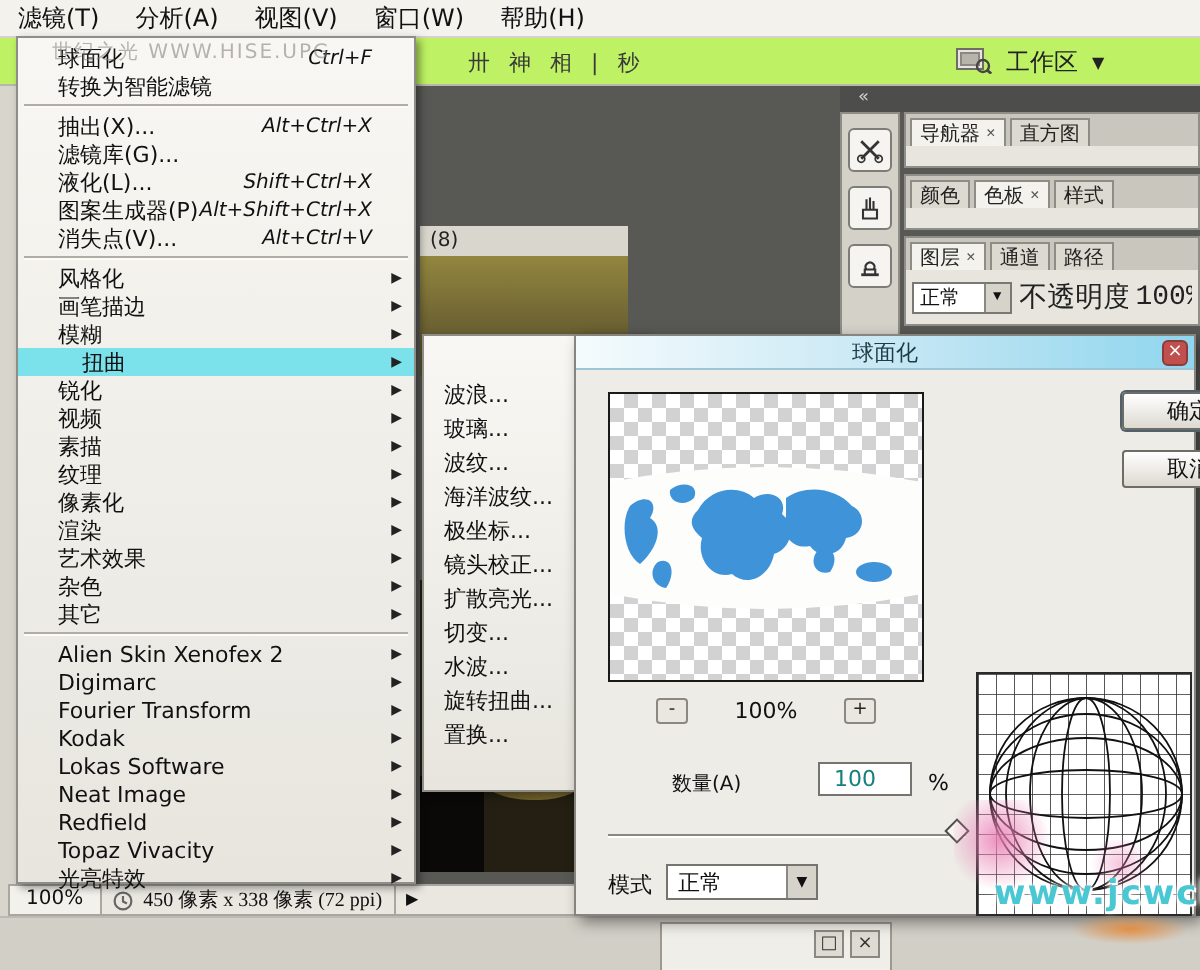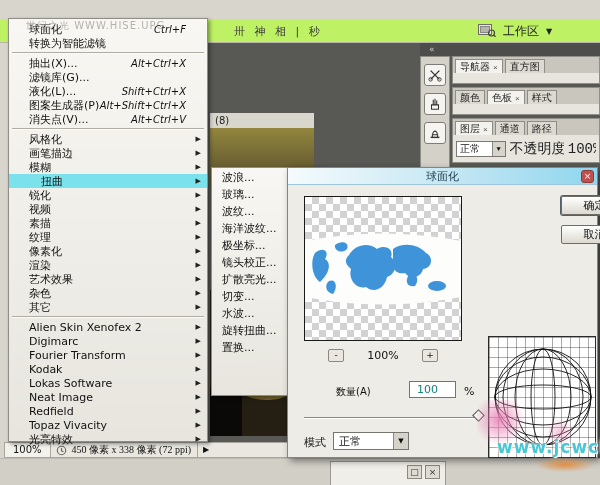--- a/index.html
+++ b/index.html
@@ -75,21 +75,21 @@
         background:linear-gradient(180deg,#f8f7f3,#e7e5de);border:1px solid #8f8d87;
         box-shadow:2px 2px 4px rgba(0,0,0,.4);z-index:30;}
   .dd-row{height:14px;display:flex;justify-content:space-between;align-items:center;
           padding:0 6px 0 20px;font-size:11px;overflow:hidden;}
   .dd-row.hl{background:#7be2ec;padding-left:32px;}
   .dd-label{overflow:hidden;}
   .dd-right{display:flex;align-items:center;}
   .dd-short{font-size:10px;margin-right:5px;font-style:italic;}
   .dd-arrow{width:10px;font-size:7px;text-align:right;color:#222;}
   .dd-sep{height:2px;border-top:1px solid #b0ada5;border-bottom:1px solid #fbfaf7;margin:2px 3px;}
-  .submenu{position:absolute;left:211px;top:167px;width:112px;height:229px;padding-top:1px;
+  .submenu{position:absolute;left:211px;top:167px;width:112px;height:229px;padding-top:21px;
         background:linear-gradient(180deg,#f8f7f3,#e7e5de);border:1px solid #8f8d87;
         box-shadow:2px 2px 4px rgba(0,0,0,.4);z-index:31;}
   .sm-row{height:17px;line-height:17px;font-size:11px;padding:0 6px 0 10px;overflow:hidden;}
   .sm-row.hl{background:#7be2ec;}
 
   
   .dialog{position:absolute;left:287px;top:167px;width:311px;height:291px;background:#edece7;
           border:1px solid #86847e;box-shadow:3px 3px 7px rgba(0,0,0,.45);z-index:40;}
   .dlg-title{height:17px;background:linear-gradient(90deg,#f5fbfd,#c3e6f3 55%,#8fd6ee);
              border-bottom:1px solid #9ec6d6;display:flex;align-items:center;justify-content:center;
@@ -143,20 +143,27 @@
 <body>
 
 <div class="app">
 
   <div class="workspace-dark"></div>
   <div class="doc-title">(8)</div>
   <div class="doc-olive"></div>
   <div class="doc-photo"></div>
   <div class="doc-black"></div>
 
+  <div class="menubar">
+      <span class="mb-item">滤镜(T)</span>
+      <span class="mb-item">分析(A)</span>
+      <span class="mb-item">视图(V)</span>
+      <span class="mb-item">窗口(W)</span>
+      <span class="mb-item">帮助(H)</span>
+    </div>
   <div class="optionsbar">
     <div class="ob-glyphs">卅 神 相 | 秒</div>
     <div class="ob-workspace">
       <span>
         <svg width="18" height="13" viewBox="0 0 18 13">
             <rect x="0.5" y="0.5" width="13" height="10" fill="#e7e5de" stroke="#6e6c66"></rect>
             <rect x="2.5" y="2.5" width="9" height="6" fill="#b7b4ac" stroke="#8a8882"></rect>
             <circle cx="13.5" cy="9" r="3" fill="none" stroke="#444" stroke-width="1.2"></circle>
             <line x1="15.7" y1="11.2" x2="17.6" y2="12.8" stroke="#444" stroke-width="1.4"></line>
           </svg>

